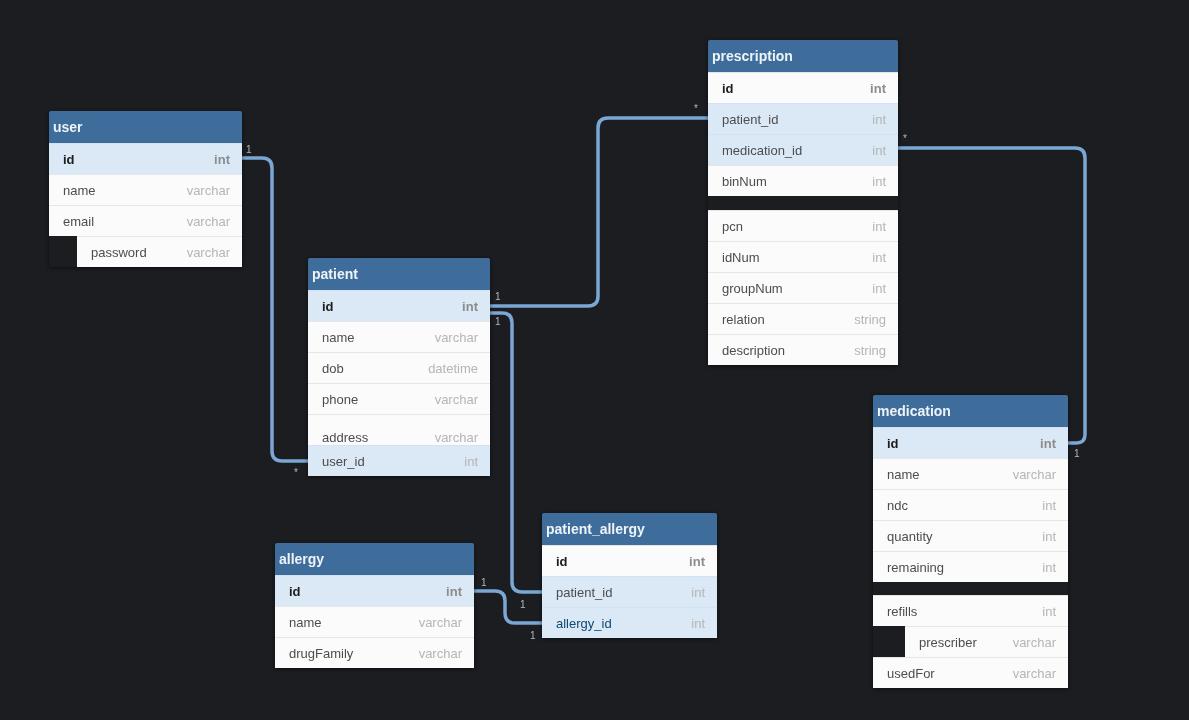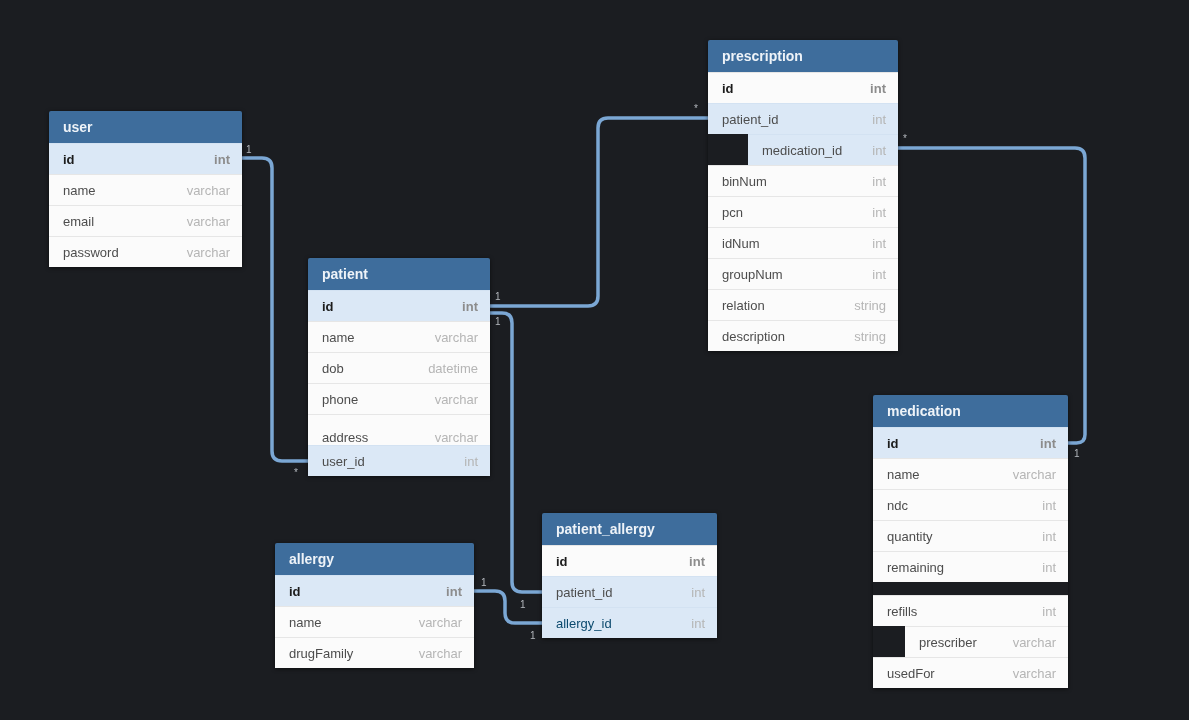--- a/index.html
+++ b/index.html
@@ -25,21 +25,21 @@
   #connectors path { pointer-events: stroke; }
   .table-card {
     position: absolute;
     box-shadow: 0 1px 4px rgba(0,0,0,0.55);
     border-radius: 2px;
     font-size: 13px;
   }
   .table-header {
     height: 32px;
     line-height: 32px;
-    padding: 0 14px;
+    padding: 0 4px;
     font-weight: bold;
     font-size: 14px;
     border-radius: 2px 2px 0 0;
     cursor: move;
     white-space: nowrap;
     overflow: hidden;
   }
   .table-row {
     height: 31px;
     box-sizing: border-box;
@@ -86,21 +86,21 @@
           <span class="field-type" style="color: rgb(140, 140, 140); font-weight: bold;">int</span>
         </div>
         <div class="table-row" style="background: rgb(251, 251, 251);">
           <span class="field-name" style="color: rgb(77, 77, 77);">name</span>
           <span class="field-type" style="color: rgb(181, 181, 181);">varchar</span>
         </div>
         <div class="table-row" style="background: rgb(251, 251, 251);">
           <span class="field-name" style="color: rgb(77, 77, 77);">email</span>
           <span class="field-type" style="color: rgb(181, 181, 181);">varchar</span>
         </div>
-        <div class="table-row" style="background: rgb(251, 251, 251);">
+        <div class="table-row" style="background: rgb(251, 251, 251); margin-left: 28px;">
           <span class="field-name" style="color: rgb(77, 77, 77);">password</span>
           <span class="field-type" style="color: rgb(181, 181, 181);">varchar</span>
         </div>
       </div>
       <div class="table-card" style="left: 308px; top: 258px; width: 182px;">
         <div class="table-header" style="background: rgb(62, 109, 156); color: rgb(238, 243, 248);">patient</div>
         <div class="table-row" style="background: rgb(219, 232, 246); border-top-color: rgb(211, 226, 242);">
           <span class="field-name" style="color: rgb(28, 28, 28); font-weight: bold;">id</span>
           <span class="field-type" style="color: rgb(140, 140, 140); font-weight: bold;">int</span>
         </div>
@@ -128,29 +128,29 @@
       <div class="table-card" style="left: 708px; top: 40px; width: 190px;">
         <div class="table-header" style="background: rgb(62, 109, 156); color: rgb(238, 243, 248);">prescription</div>
         <div class="table-row" style="background: rgb(251, 251, 251);">
           <span class="field-name" style="color: rgb(28, 28, 28); font-weight: bold;">id</span>
           <span class="field-type" style="color: rgb(140, 140, 140); font-weight: bold;">int</span>
         </div>
         <div class="table-row" style="background: rgb(219, 232, 246); border-top-color: rgb(211, 226, 242);">
           <span class="field-name" style="color: rgb(77, 77, 77);">patient_id</span>
           <span class="field-type" style="color: rgb(181, 181, 181);">int</span>
         </div>
-        <div class="table-row" style="background: rgb(219, 232, 246); border-top-color: rgb(211, 226, 242); margin-left: 40px;">
+        <div class="table-row" style="background: rgb(219, 232, 246); border-top-color: rgb(211, 226, 242);">
           <span class="field-name" style="color: rgb(77, 77, 77);">medication_id</span>
           <span class="field-type" style="color: rgb(181, 181, 181);">int</span>
         </div>
         <div class="table-row" style="background: rgb(251, 251, 251);">
           <span class="field-name" style="color: rgb(77, 77, 77);">binNum</span>
           <span class="field-type" style="color: rgb(181, 181, 181);">int</span>
         </div>
-        <div class="table-row" style="background: rgb(251, 251, 251);">
+        <div class="table-row" style="background: rgb(251, 251, 251); margin-top: 14px;">
           <span class="field-name" style="color: rgb(77, 77, 77);">pcn</span>
           <span class="field-type" style="color: rgb(181, 181, 181);">int</span>
         </div>
         <div class="table-row" style="background: rgb(251, 251, 251);">
           <span class="field-name" style="color: rgb(77, 77, 77);">idNum</span>
           <span class="field-type" style="color: rgb(181, 181, 181);">int</span>
         </div>
         <div class="table-row" style="background: rgb(251, 251, 251);">
           <span class="field-name" style="color: rgb(77, 77, 77);">groupNum</span>
           <span class="field-type" style="color: rgb(181, 181, 181);">int</span>

